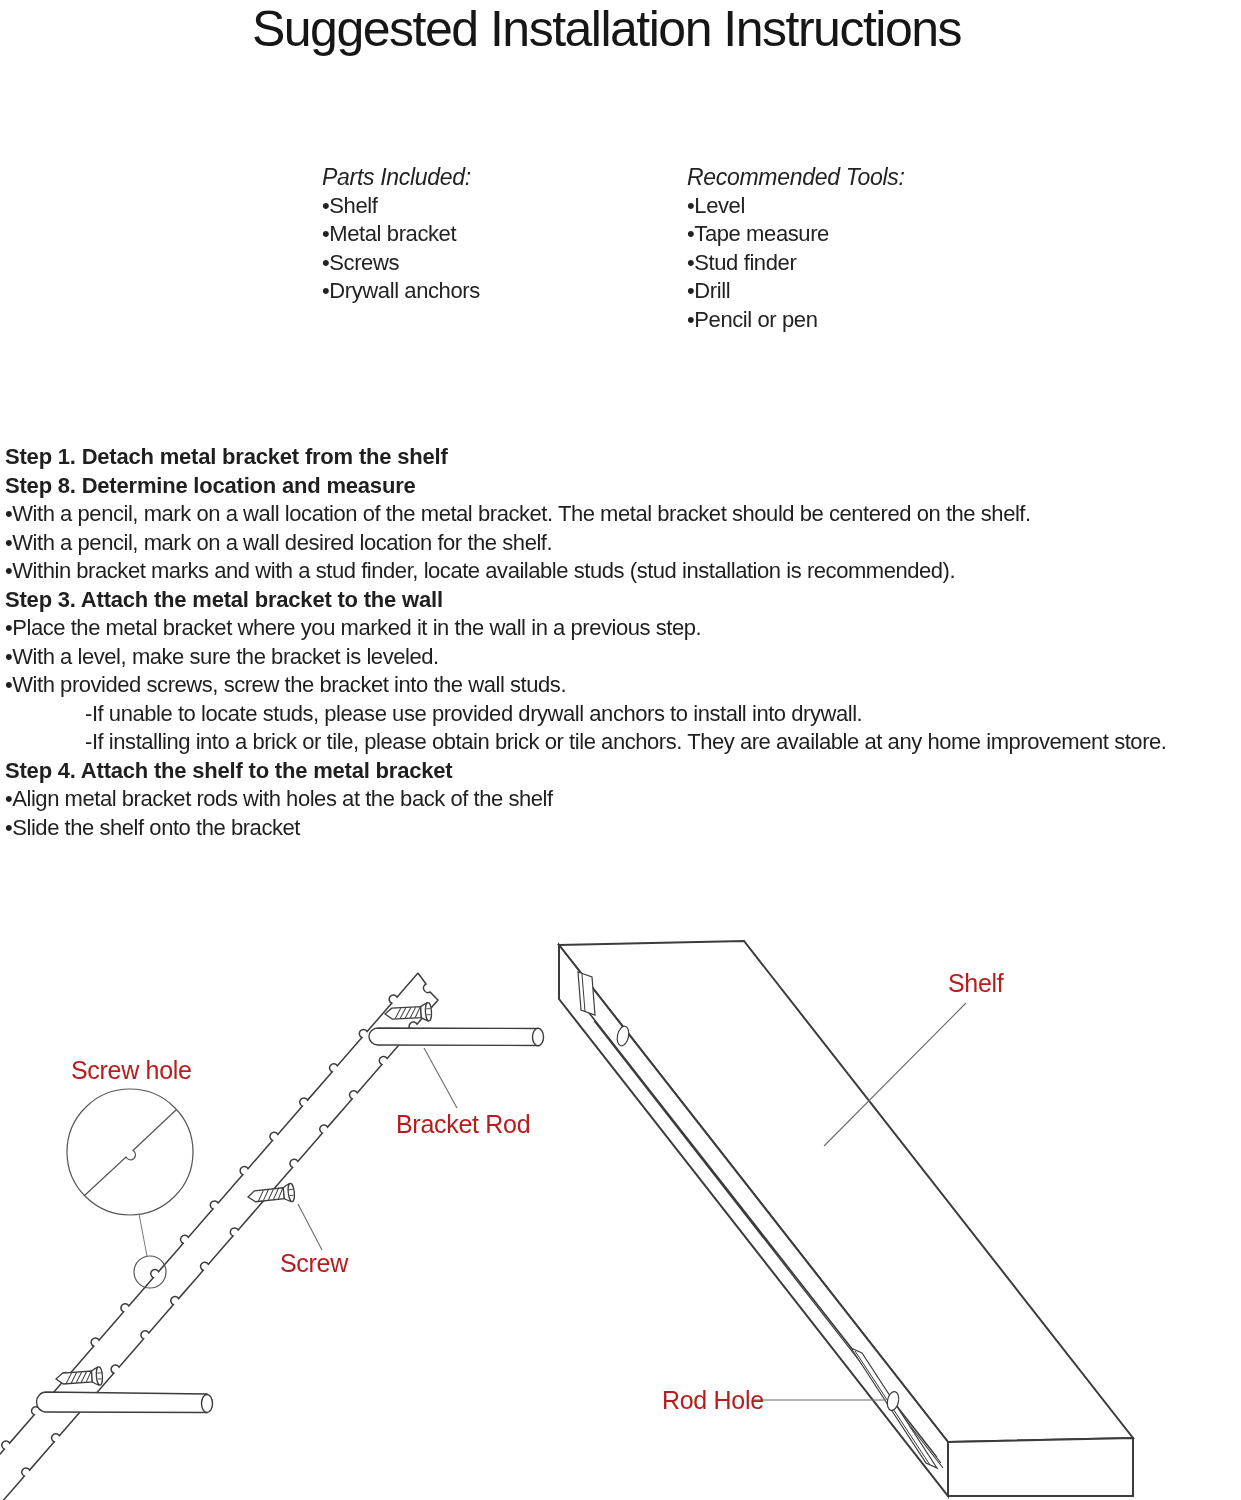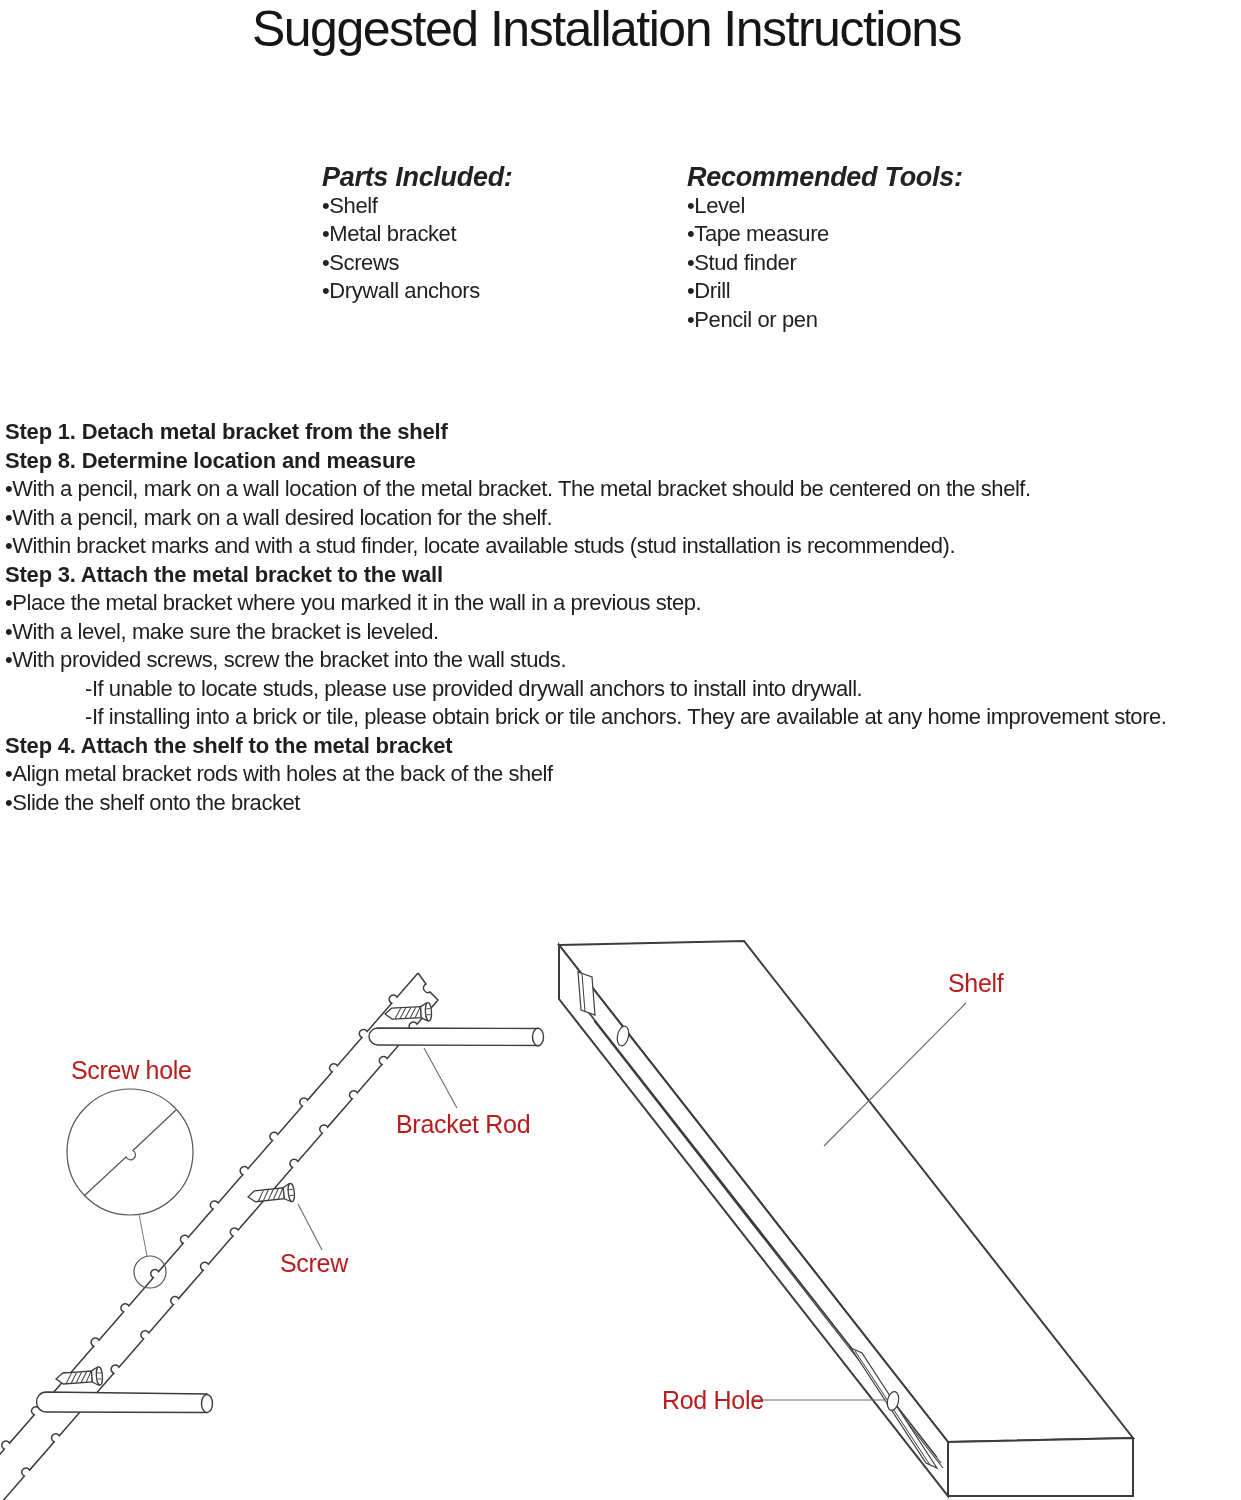--- a/index.html
+++ b/index.html
@@ -9,25 +9,25 @@
   }
   .title{
     position:absolute;top:0;left:0;width:1241px;text-align:center;
     font-size:50px;font-weight:400;letter-spacing:-1.5px;color:#161616;
     padding-right:28px;box-sizing:border-box;
   }
   .list{
     position:absolute;top:163px;font-size:22px;letter-spacing:-0.4px;
     line-height:28.5px;color:#222;
   }
-  .list .heading{font-weight:bold;font-style:italic;font-size:27px;letter-spacing:-0.3px;}
+  .list .heading{font-weight:normal;font-style:italic;font-size:23px;letter-spacing:-0.3px;}
   .list.parts{left:322px;}
   .list.tools{left:687px;}
   .instructions{
-    position:absolute;left:5px;top:418px;width:1232px;
+    position:absolute;left:5px;top:443px;width:1232px;
     font-size:22px;letter-spacing:-0.45px;line-height:28.5px;color:#1f1f1f;
   }
   .instructions .ln{height:28.5px;white-space:nowrap;}
   .instructions .bold{font-weight:bold;letter-spacing:-0.2px;}
   .instructions .indent{padding-left:80px;}
   .diagram-label{
     position:absolute;font-size:25px;letter-spacing:-0.3px;color:#b91c1c;white-space:nowrap;
   }
   svg.diagram{position:absolute;left:0;top:0;}
 </style>

